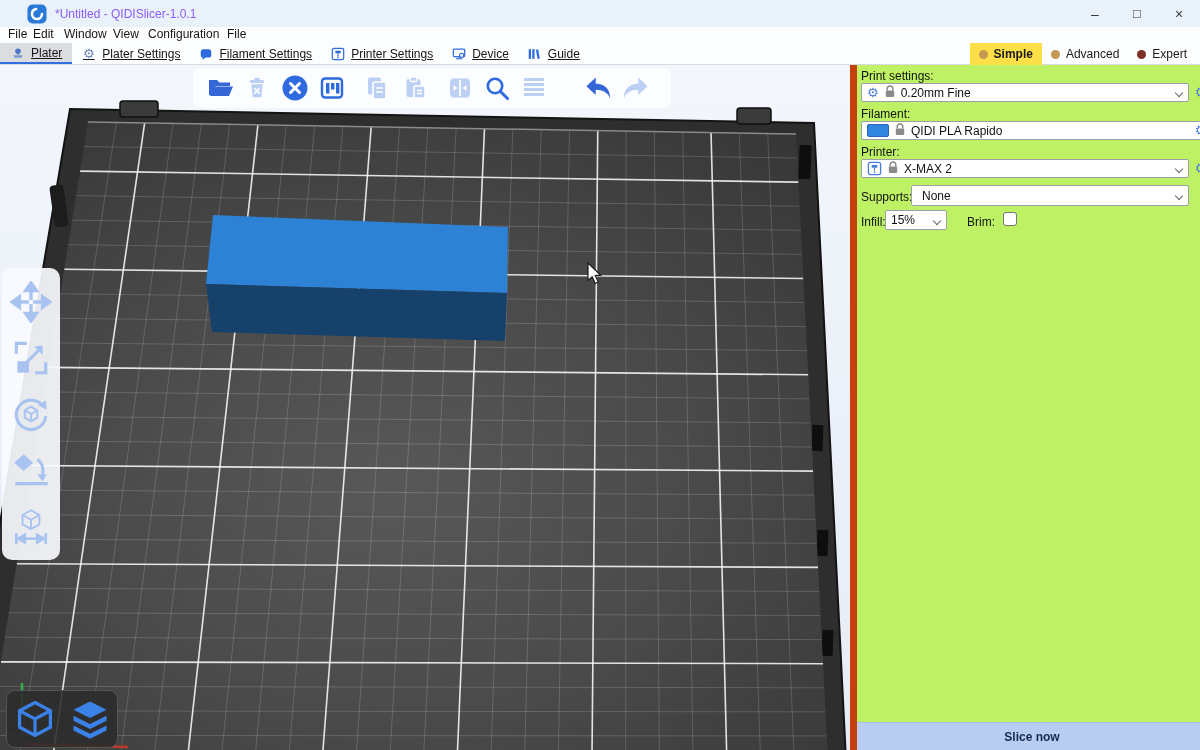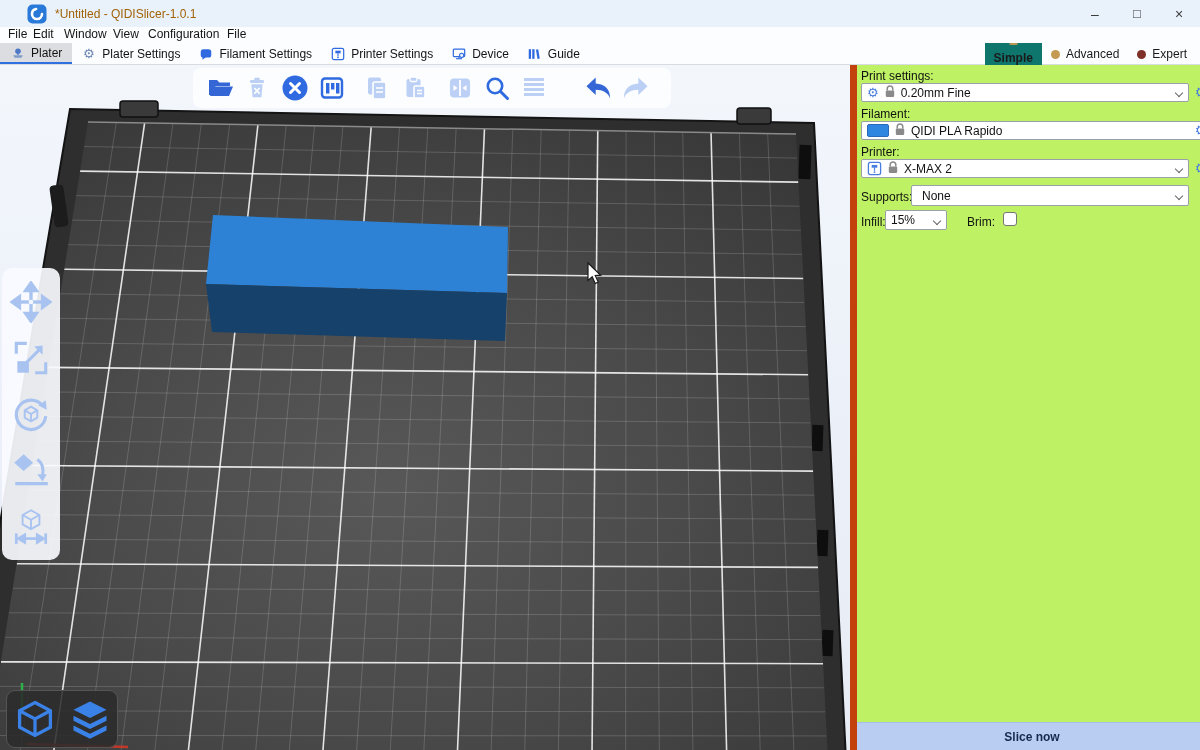--- a/index.html
+++ b/index.html
@@ -5,40 +5,40 @@
   html,body{margin:0;padding:0;background:#555;}
   *{box-sizing:border-box;}
   .window{position:relative;width:1200px;height:750px;background:#fff;
     font-family:"Liberation Sans","DejaVu Sans",sans-serif;font-size:12px;color:#1a1a1a;
     outline:1px solid #64748b;overflow:hidden;}
 
   
   .titlebar{position:absolute;left:0;top:0;width:100%;height:27px;background:#e9f1fb;
     display:flex;align-items:center;}
   .app-icon{margin-left:27px;width:20px;height:20px;display:inline-flex;}
-  .title-text{margin-left:8px;font-size:12px;color:#a16207;}
+  .title-text{margin-left:8px;font-size:12px;color:#8b5cf6;}
   .win-controls{position:absolute;right:0;top:0;height:27px;display:flex;}
   .win-btn{width:42px;height:27px;display:flex;align-items:center;justify-content:center;
     color:#3c3c3c;font-size:14px;cursor:default;}
   .win-btn.max{font-size:13px;}
 
   
   .menubar{position:absolute;left:0;top:27px;width:100%;height:16px;background:#fcfdfe;}
   .menu-item{position:absolute;top:0;height:16px;line-height:15px;color:#141414;}
 
   
   .tabbar{position:absolute;left:0;top:43px;width:100%;height:22px;background:#fcfdfe;
-    border-bottom:1px solid #d8dce2;display:flex;align-items:stretch;}
+    border-bottom:1px solid #d8dce2;display:flex;align-items:stretch;text-decoration:underline;}
   .tab{display:flex;align-items:center;gap:6px;padding:0 9px;color:#141414;}
   .tab.active{background:#dcdde0;border-bottom:2px solid #2f6fe0;padding:0 10px;}
   .tab .ticon{display:inline-flex;width:15px;height:15px;align-items:center;justify-content:center;}
   .gear-glyph{color:#6b86b4;font-size:13px;line-height:13px;}
   .modes{position:absolute;right:4px;top:0;height:22px;display:flex;align-items:stretch;}
   .mode{display:flex;align-items:center;gap:6px;padding:0 9px;}
-  .mode.active{background:#0f766e;font-weight:bold;flex-direction:column;}
+  .mode.active{background:#fde047;font-weight:bold;}
   .dot{width:9px;height:9px;border-radius:50%;}
   .dot-gold{background:#c49a52;}
   .dot-red{background:#7d2f28;}
 
   
   .viewport{position:absolute;left:0;top:65px;width:850px;height:685px;
     background:linear-gradient(180deg,#f3f7fc 0%,#eaeff8 60%,#e7ecf5 100%);}
   .bed-svg{position:absolute;left:0;top:0;}
   .grid-minor{stroke:#ffffff;stroke-opacity:0.16;stroke-width:1;}
   .grid-major{stroke:#ffffff;stroke-opacity:0.85;stroke-width:1.6;}

